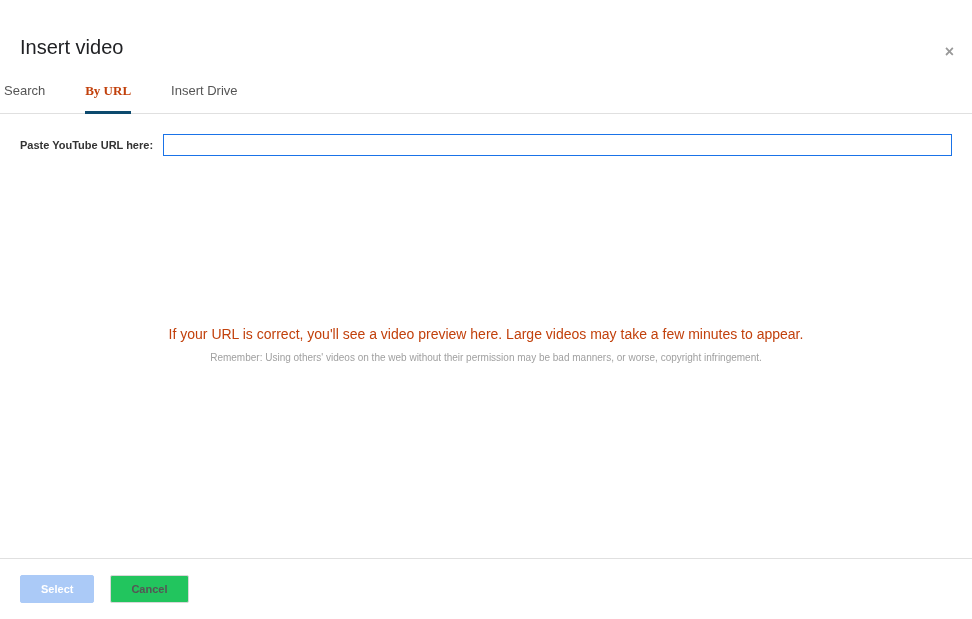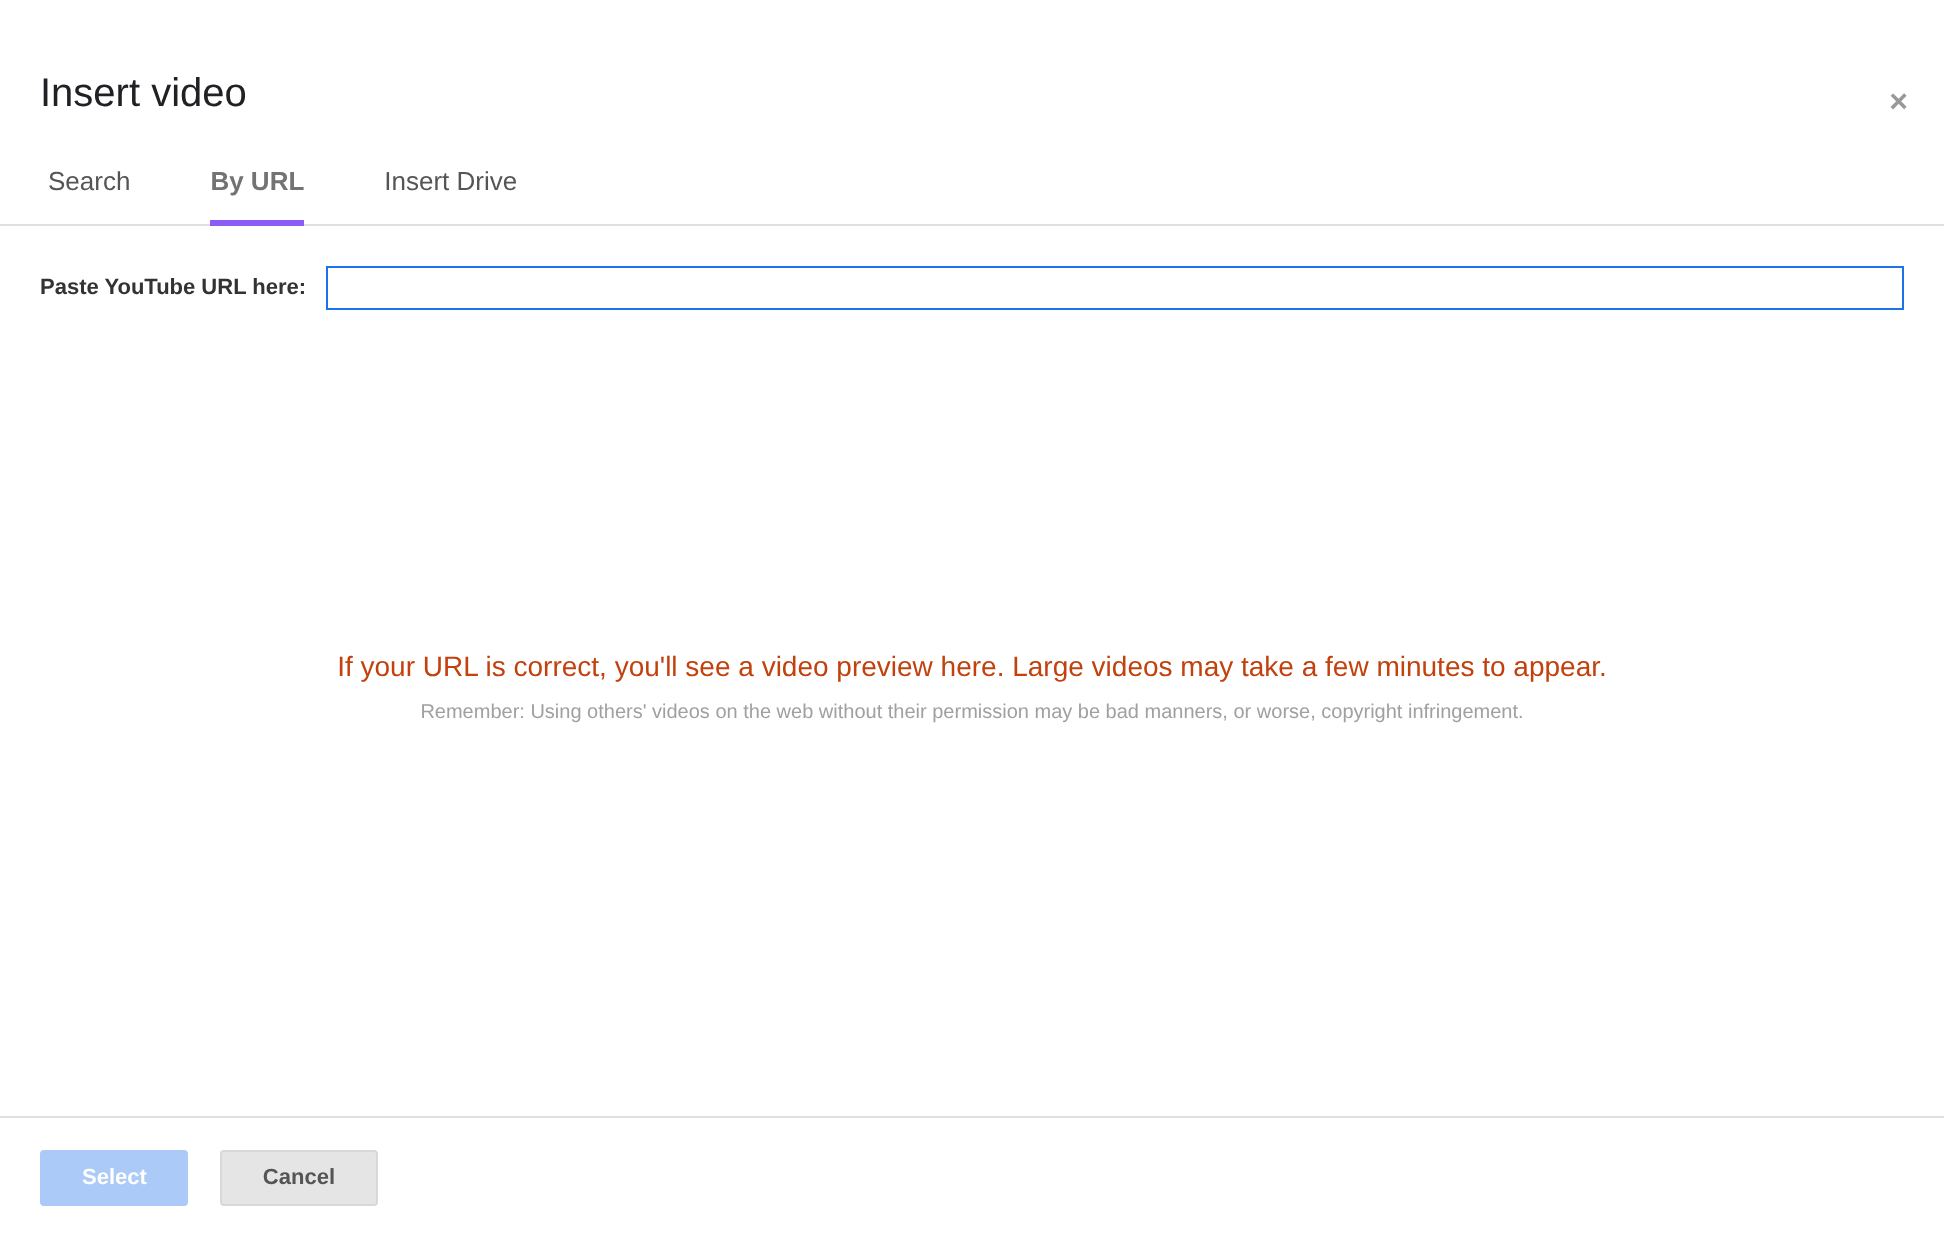--- a/index.html
+++ b/index.html
@@ -37,35 +37,36 @@
       right: 18px;
       font-size: 16px;
       color: #999;
       cursor: pointer;
       font-weight: bold;
       line-height: 1;
     }
     .tabs {
       display: flex;
       border-bottom: 1px solid #e0e0e0;
-      padding: 0 24px;
+      padding: 0 4px;
     }
     .tab {
       padding: 0 0 12px 0;
       margin-right: 40px;
       font-size: 13px;
       color: #555;
       cursor: pointer;
       border-bottom: 3px solid transparent;
       margin-bottom: -1px;
     }
     .tab.active {
       font-weight: bold;
-      color: #737373;
-      border-bottom: 3px solid #8b5cf6;
+      color: #c2410c;
+      border-bottom: 3px solid #0c4a6e;
+      font-family: Liberation Serif, serif;
     }
     .content {
       flex: 1;
       padding: 20px;
       background: #fff;
     }
     .url-row {
       display: flex;
       align-items: center;
       gap: 10px;
@@ -112,21 +113,21 @@
       border-radius: 2px;
       cursor: pointer;
       border: 1px solid transparent;
     }
     .btn-select {
       background: #abcaf7;
       color: #fff;
       border-color: #abcaf7;
     }
     .btn-cancel {
-      background: #e5e5e5;
+      background: #22c55e;
       color: #555;
       border: 1px solid #d8d8d8;
     }
   </style>
 </head>
 <body>
 
 <div class="dialog">
 
   <div class="header">

